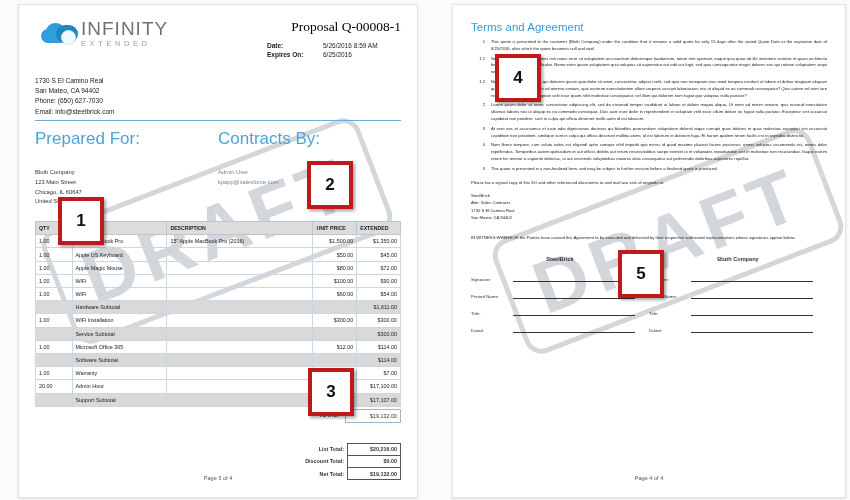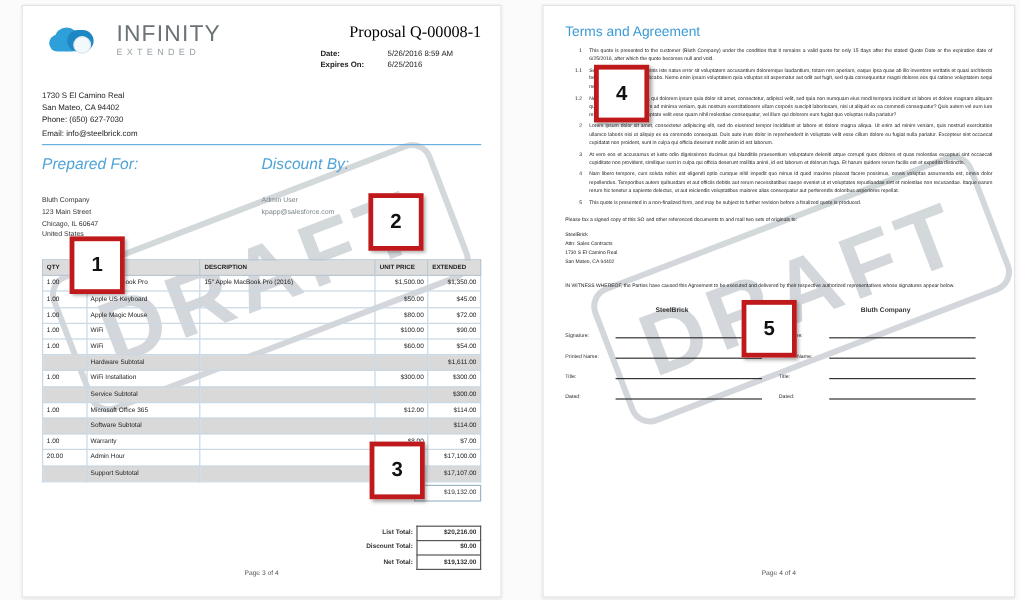--- a/index.html
+++ b/index.html
@@ -34,42 +34,42 @@
     transform:rotate(-21deg);
   }
   .wm-right{
     left:45px;top:175px;width:330px;height:112px;font-size:74px;
     transform:rotate(-21deg);
   }
 
   
   .lp{position:relative;z-index:10;padding:14px 16px 0 16px;}
   .hdr{display:flex;justify-content:space-between;align-items:flex-start;}
-  .logo-wrap{display:flex;align-items:center;gap:16px;margin-left:6px;}
+  .logo-wrap{display:flex;align-items:center;gap:0;margin-left:6px;}
   .cloud{position:relative;width:40px;height:24px;}
   .cloud .c1{position:absolute;left:0;top:8px;width:26px;height:14px;background:#2e9fd9;border-radius:9px;}
   .cloud .c2{position:absolute;left:5px;top:2px;width:19px;height:17px;background:#2e9fd9;border-radius:50%;}
   .cloud .c3{position:absolute;left:15px;top:4px;width:22px;height:18px;background:#1f86c4;border-radius:11px;}
   .cloud .c4{position:absolute;left:20px;top:9px;width:13px;height:13px;background:#f3f8fb;border:1.5px solid #d8e6ef;border-radius:50%;}
   .logo-txt{line-height:1;}
   .logo-name{font-size:19px;color:#6c7376;letter-spacing:1px;}
   .logo-sub{font-size:7.5px;color:#9aa1a5;letter-spacing:3.6px;margin-top:2px;}
 
   .prop-title{font-size:13.5px;color:#000000;text-align:right;font-weight:normal;font-family:Liberation Serif, serif;}
   .meta{margin-top:7px;font-size:6.5px;color:#222;}
   .meta-row{display:flex;margin-bottom:2px;}
   .meta-lab{font-weight:bold;width:56px;}
   .meta-val{width:78px;}
 
   .comp-addr{margin-top:16px;font-size:6.6px;line-height:1.55;color:#222;}
   .rule{height:1px;background:#6aaedd;margin-top:3px;}
 
   .two-col{display:flex;margin-top:8px;}
   .col{width:50%;}
-  .col-h{font-size:13px;color:#4fa3d6;margin-bottom:19px;font-style:italic;}
+  .col-h{font-size:17px;color:#4fa3d6;margin-bottom:19px;}
   .col-b{font-size:5.8px;line-height:1.7;color:#333;}
   .col-b.light{color:#7b858a;}
 
   
   table.items{width:100%;border-collapse:collapse;margin-top:14px;
     font-size:5.4px;color:#222;}
   table.items th{
     background:#dcdcdc;border:1px solid #b9c7d2;
     font-size:5.2px;text-align:left;padding:3px 3px;vertical-align:bottom;
     font-weight:bold;
@@ -179,21 +179,21 @@
         <div class="col">
           <div class="col-h">Prepared For:</div>
           <div class="col-b">
             <div>Bluth Company</div>
             <div>123 Main Street</div>
             <div>Chicago, IL 60647</div>
             <div>United States</div>
           </div>
         </div>
         <div class="col">
-          <div class="col-h">Discount By:</div>
+          <div class="col-h">Contracts By:</div>
           <div class="col-b light">
             <div>Admin User</div>
             <div>kpapp@salesforce.com</div>
           </div>
         </div>
       </div>
 
       <table class="items">
         <thead>
           <tr>

